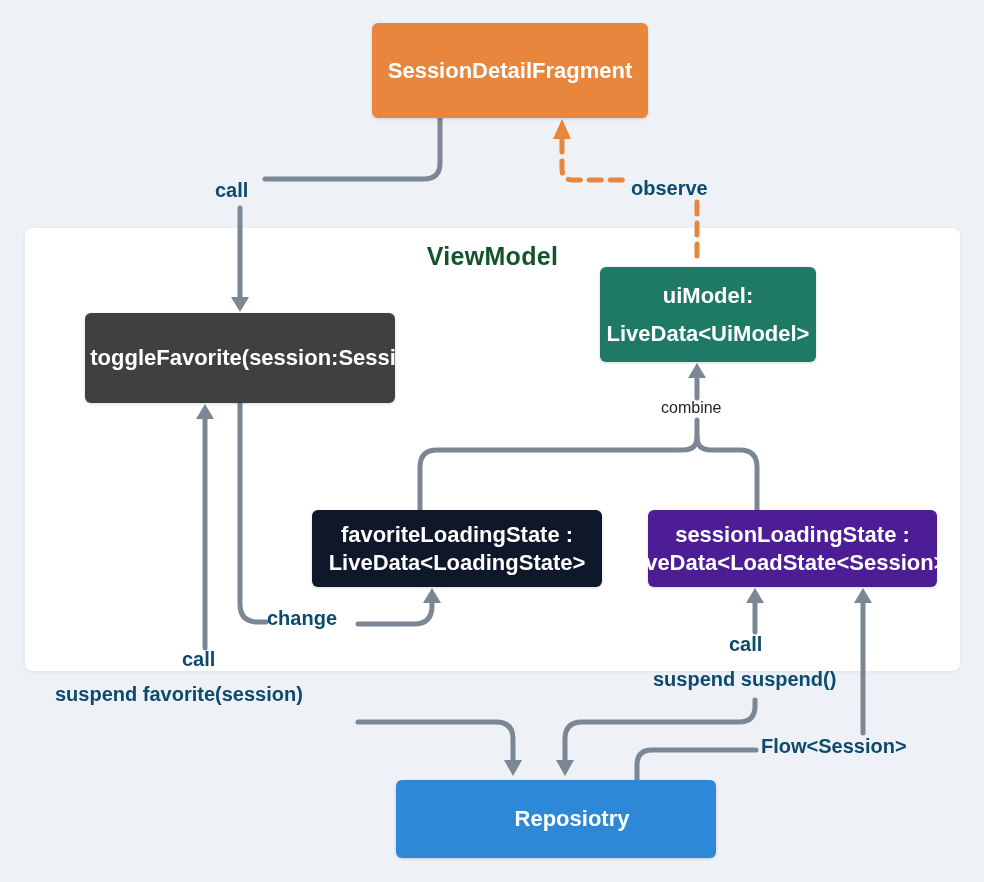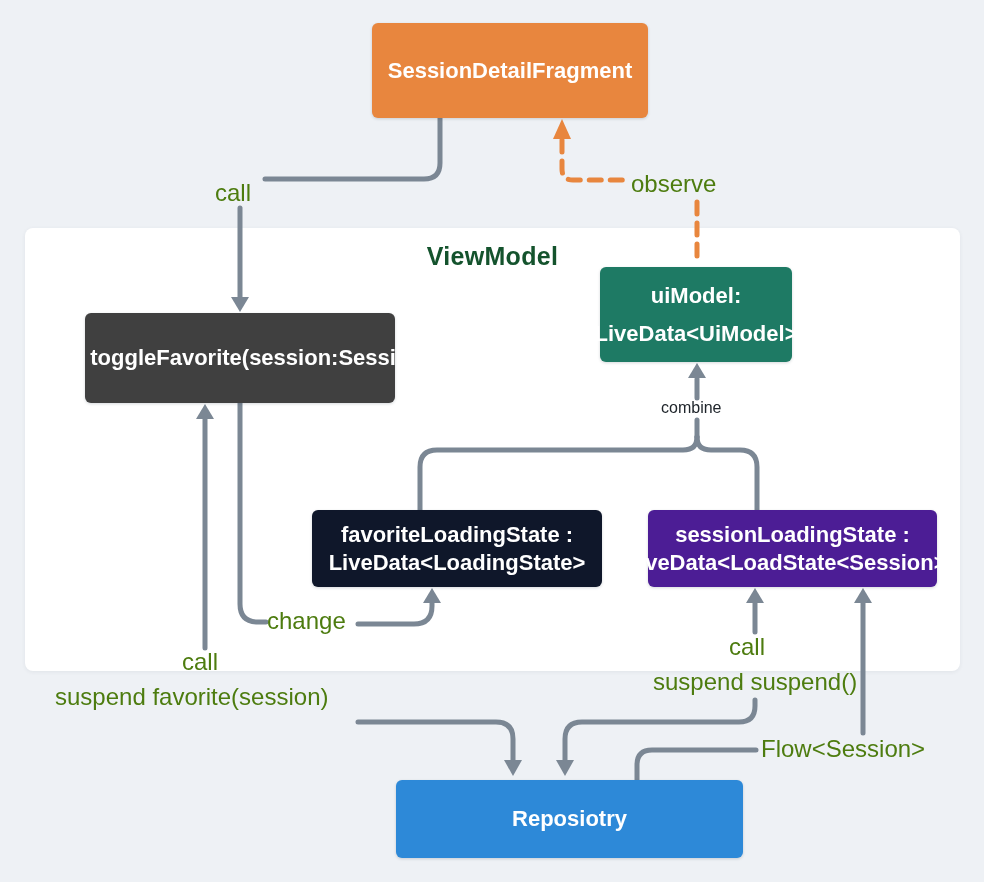--- a/index.html
+++ b/index.html
@@ -27,32 +27,32 @@
   
   .node{
     position:absolute;z-index:3;border-radius:6px;
     display:flex;flex-direction:column;align-items:center;justify-content:center;
     color:#FFFFFF;font-weight:bold;text-align:center;
     box-shadow:0 1px 3px rgba(30,45,60,0.18);
   }
   .node .ln{font-size:22px;line-height:28px;white-space:nowrap;}
   .node-fragment{left:372px;top:23px;width:276px;height:95px;background:#E8863E;}
   .node-toggle{left:85px;top:313px;width:310px;height:90px;background:#404040;}
-  .node-uimodel{left:600px;top:267px;width:192px;height:95px;background:#1E7A64;gap:10px;}
+  .node-uimodel{left:600px;top:267px;width:216px;height:95px;background:#1E7A64;gap:10px;}
   .node-favorite{left:312px;top:510px;width:290px;height:77px;background:#0f172a;}
   .node-session{left:648px;top:510px;width:289px;height:77px;background:#4c1d95;}
-  .node-repository{left:396px;top:780px;width:347px;height:78px;background:#2D89D8;}
+  .node-repository{left:396px;top:780px;width:288px;height:78px;background:#2D89D8;padding-left:32px;}
 
   
   .lbl{
     position:absolute;z-index:4;white-space:nowrap;
-    font-size:24px;font-weight:400;color:#4d7c0f;line-height:1.05;
+    font-size:20px;font-weight:700;color:#0c4a6e;line-height:1.05;
   }
   .lbl-call-top{left:215px;top:180px;}
-  .lbl-observe{left:631px;top:171px;}
+  .lbl-observe{left:631px;top:178px;}
   .lbl-combine{left:661px;top:400px;font-size:16px;font-weight:400;color:#20262c;}
   .lbl-change{left:267px;top:608px;}
   .lbl-call-left{left:182px;top:649px;}
   .lbl-suspend-favorite{left:55px;top:684px;}
   .lbl-call-right{left:729px;top:634px;}
   .lbl-suspend-reflesh{left:653px;top:669px;}
   .lbl-flow-session{left:761px;top:736px;}
 </style>
 </head>
 <body>

